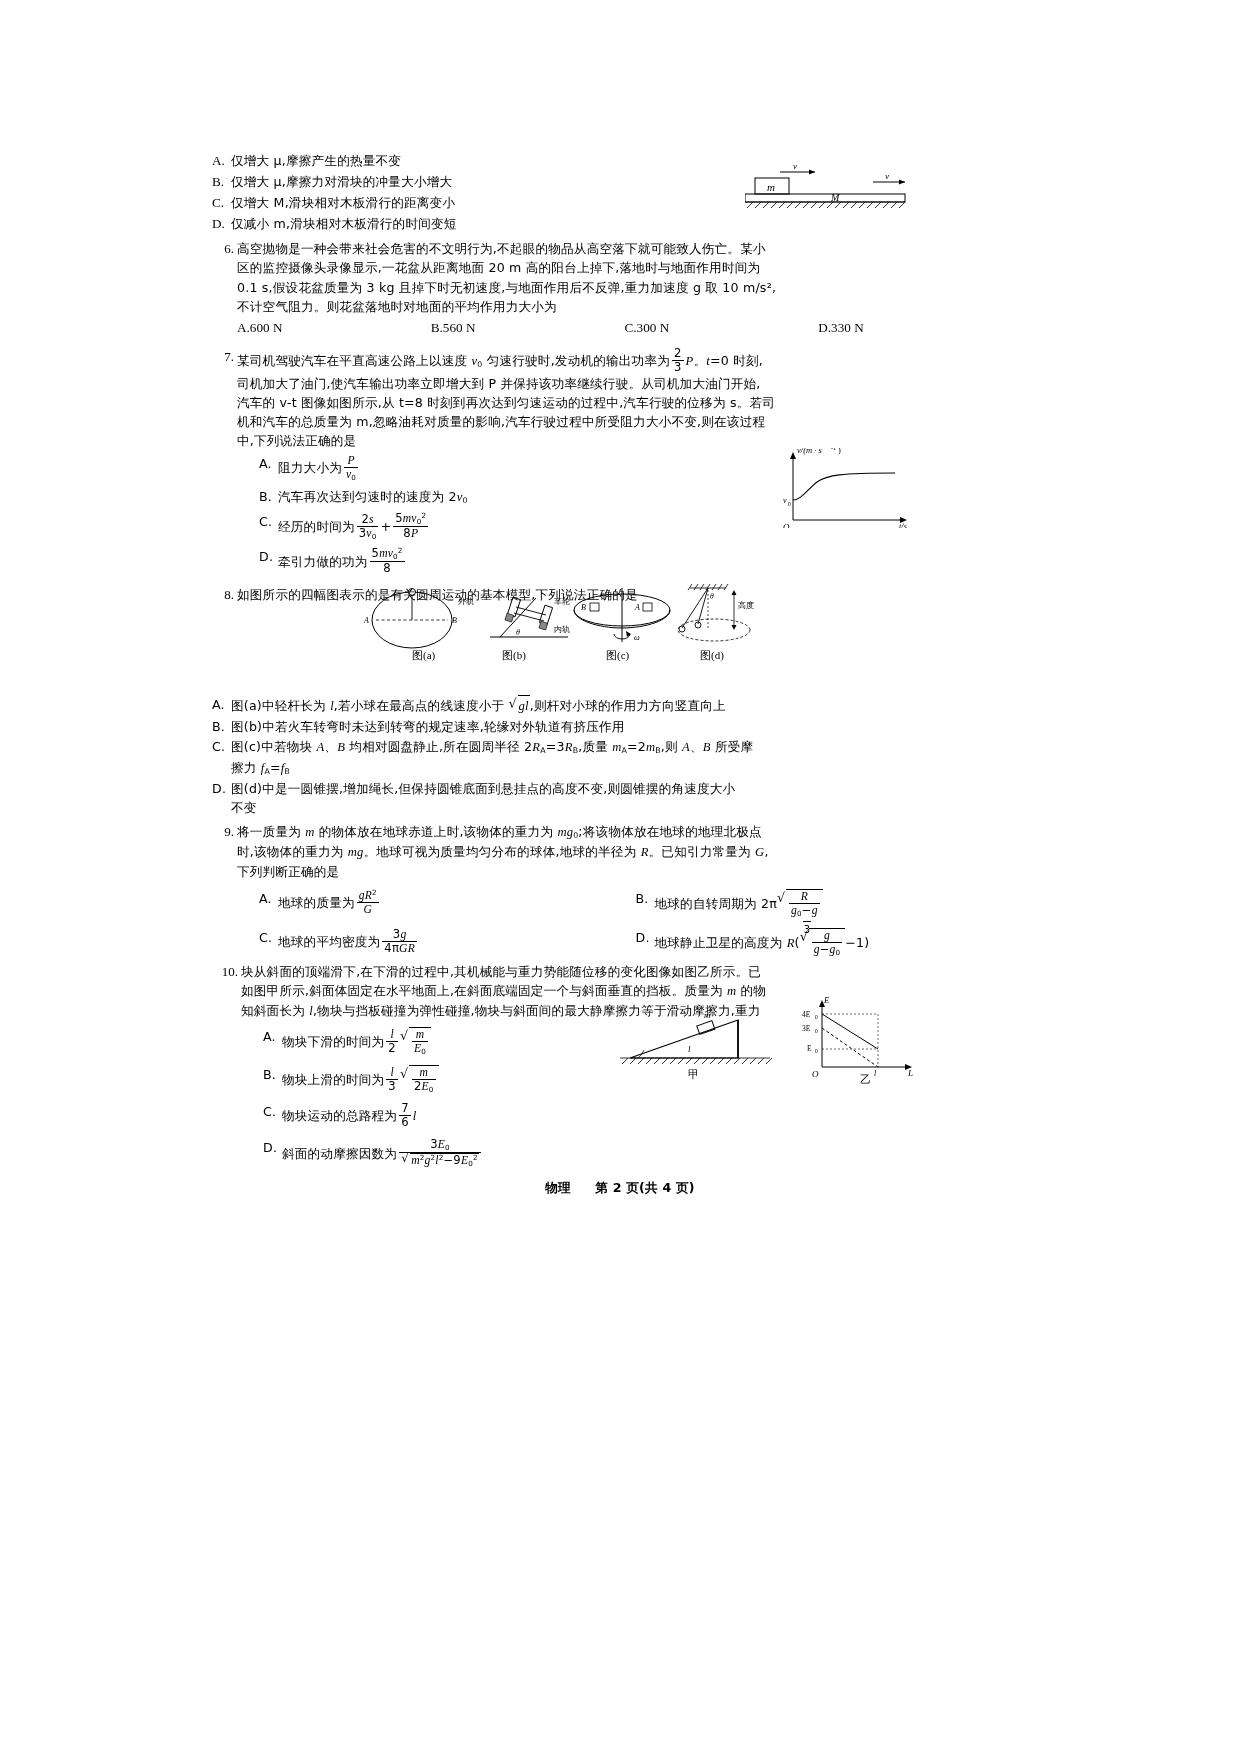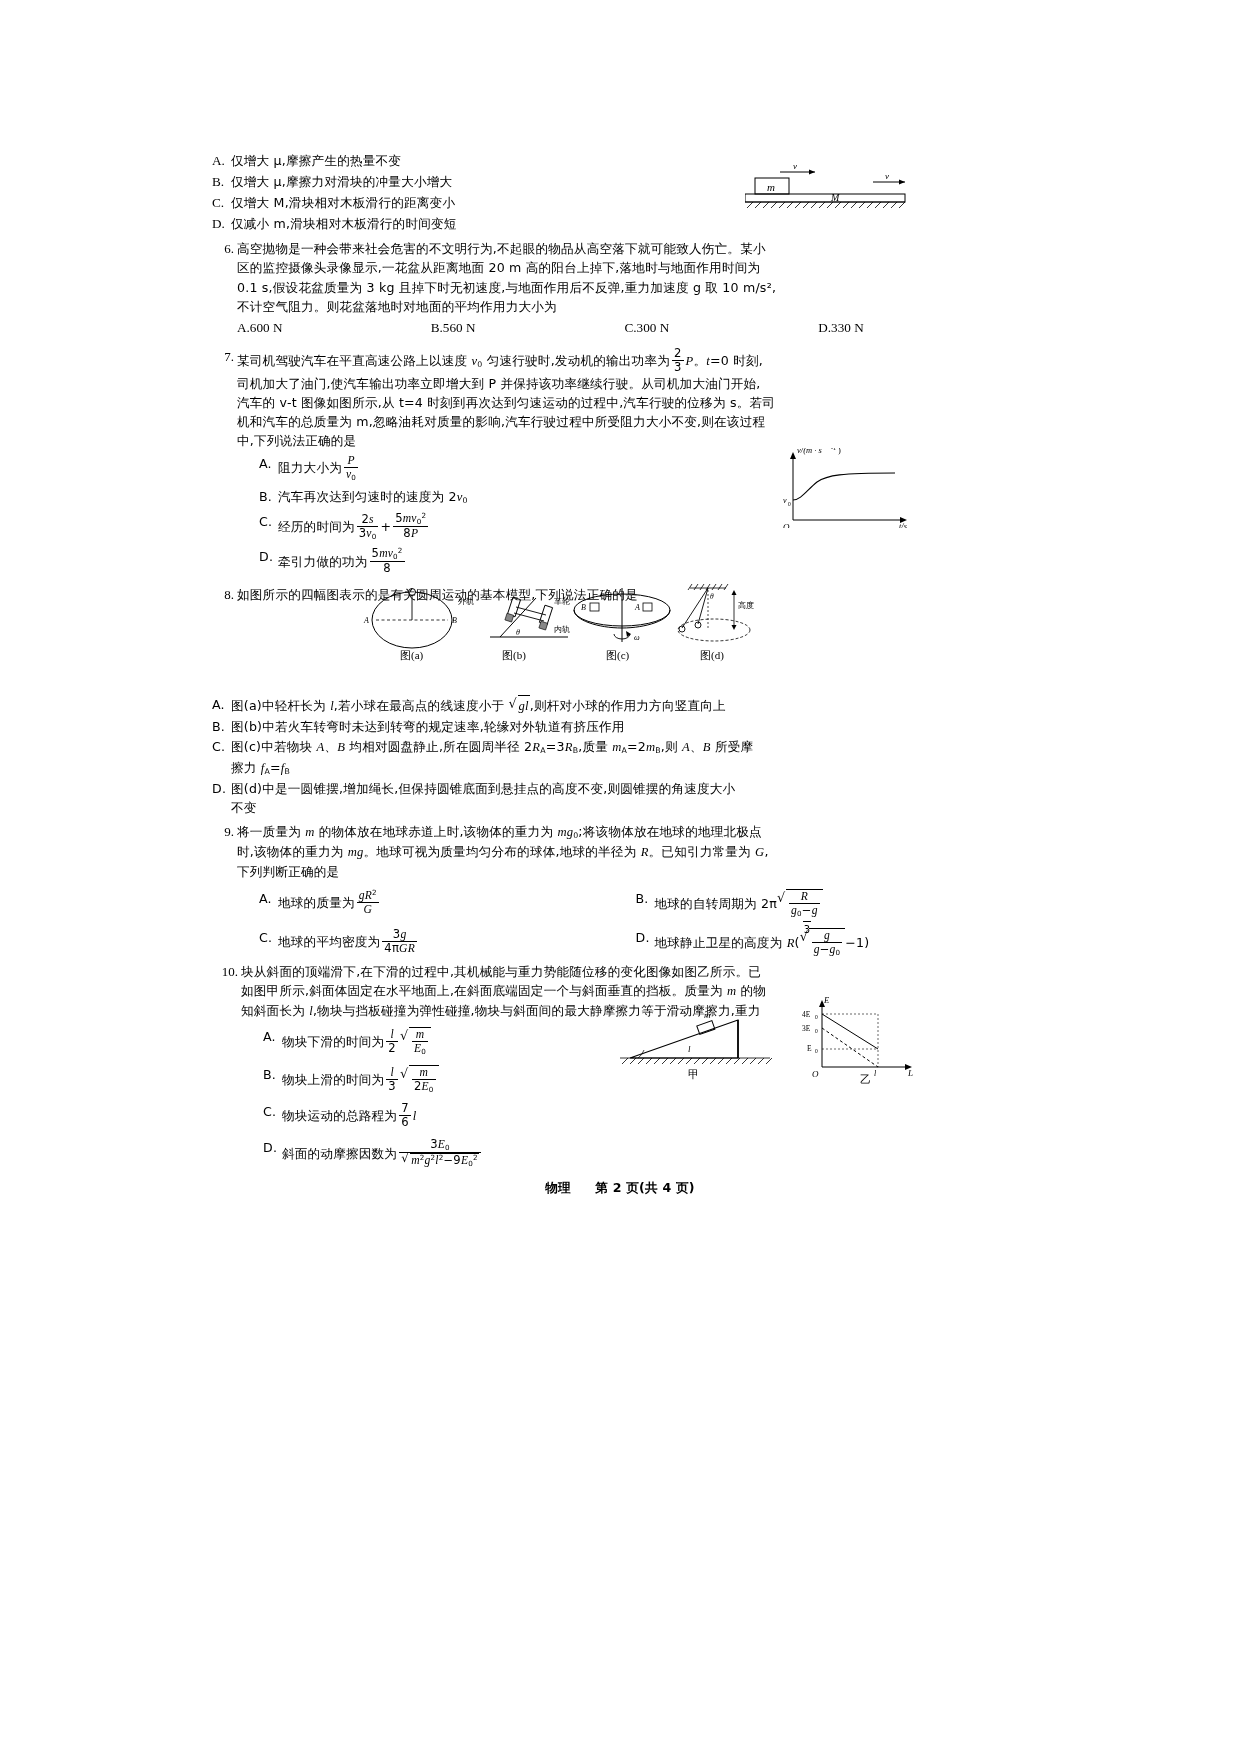--- a/index.html
+++ b/index.html
@@ -152,21 +152,21 @@
         <line x1="358" y1="8" x2="358" y2="48" stroke="#000" stroke-width="0.7" stroke-dasharray="2,2"></line>
         <line x1="384" y1="10" x2="384" y2="46" stroke="#000" stroke-width="0.8"></line>
         <polygon points="384,8 381.5,13 386.5,13" fill="#000"></polygon>
         <polygon points="384,48 381.5,43 386.5,43" fill="#000"></polygon>
         <text x="388" y="26" font-size="8" font-family="DejaVu Sans, sans-serif">高度</text>
         <text x="360" y="17" font-size="7.5" font-style="italic" font-family="Liberation Serif, serif">θ</text>
       </g>
     </svg>
   </div>
   <div class="fig" style="left:350px;top:648px;width:420px;height:16px;font-size:11px;">
-    <div style="position:absolute;left:50px;text-align:center;">图(a)</div>
+    <div style="position:absolute;left:62px;text-align:center;">图(a)</div>
     <div style="position:absolute;left:152px;">图(b)</div>
     <div style="position:absolute;left:256px;">图(c)</div>
     <div style="position:absolute;left:350px;">图(d)</div>
   </div>
 
   <div class="fig" style="left:620px;top:1000px;width:170px;height:80px;">
     <svg width="170" height="80" viewBox="0 0 170 80">
       <polygon points="10,58 118,58 118,20" fill="none" stroke="#000" stroke-width="1.1"></polygon>
       <line x1="118" y1="20" x2="118" y2="58" stroke="#000" stroke-width="1.6"></line>
       <rect x="78" y="23" width="16" height="9" fill="none" stroke="#000" stroke-width="1" transform="rotate(-19.5 86 28)"></rect>
@@ -260,21 +260,21 @@
           <div><span>D.</span><span>330 N</span></div>
         </div>
       </div>
     </div>
 
     <div class="q" style="margin-top:9px;">
       <div class="qnum">7.</div>
       <div class="qbody">
         <div class="cn">某司机驾驶汽车在平直高速公路上以速度 <i>v</i><sub>0</sub> 匀速行驶时,发动机的输出功率为<span class="frac"><span class="n">2</span><span class="d">3</span></span><i>P</i>。<i>t</i>=0 时刻,</div>
         <div class="cn">司机加大了油门,使汽车输出功率立即增大到 P 并保持该功率继续行驶。从司机加大油门开始,</div>
-        <div class="cn">汽车的 v-t 图像如图所示,从 t=4 时刻到再次达到匀速运动的过程中,汽车行驶的位移为 s。若司</div>
+        <div class="cn">汽车的 v-t 图像如图所示,从 t=8 时刻到再次达到匀速运动的过程中,汽车行驶的位移为 s。若司</div>
         <div class="cn">机和汽车的总质量为 m,忽略油耗对质量的影响,汽车行驶过程中所受阻力大小不变,则在该过程</div>
         <div class="cn">中,下列说法正确的是</div>
         <div class="indent" style="margin-top:4px;">
           <div class="opt" style="margin-top:4px;">
             <div class="optl cn">A.</div>
             <div class="optb cn">阻力大小为<span class="frac"><span class="n"><i>P</i></span><span class="d"><i>v</i><sub>0</sub></span></span></div>
           </div>
           <div class="opt" style="margin-top:5px;">
             <div class="optl cn">B.</div>
             <div class="optb cn">汽车再次达到匀速时的速度为 2<i>v</i><sub>0</sub></div>

